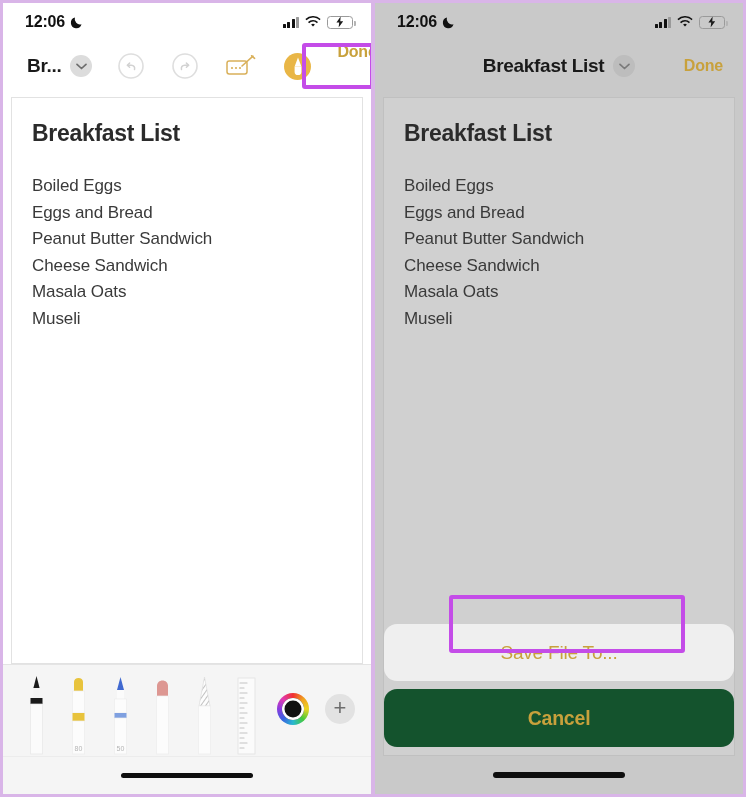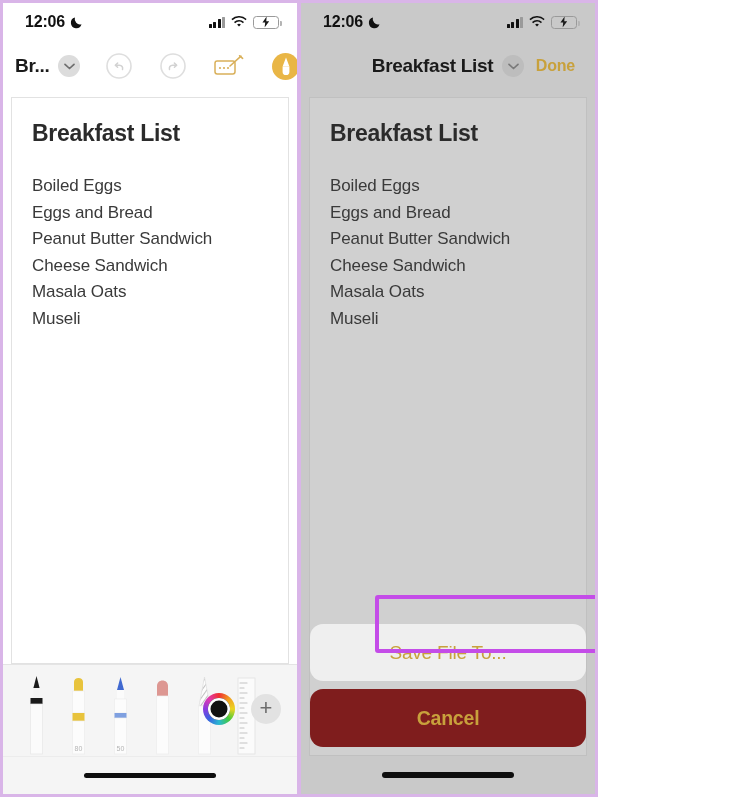--- a/index.html
+++ b/index.html
@@ -4,21 +4,21 @@
 <style>
   * { box-sizing: border-box; margin: 0; padding: 0; }
   html, body {
     width: 750px; height: 797px;
     background: #ffffff;
     font-family: "Liberation Sans", sans-serif;
     overflow: hidden;
   }
   .stage {
     position: relative;
-    width: 598px; height: 797px;
+    width: 746px; height: 797px;
     display: flex;
     background: #ffffff;
   }
 
   
   .panel {
     position: relative;
     width: 375px; height: 797px;
     border: 3px solid #d9b5e8;
     background: #ffffff;
@@ -60,22 +60,22 @@
     position: relative;
   }
   .bolt {
     position: absolute; left: 50%; top: 50%;
     transform: translate(-50%,-50%); width: 9px; height: 11px;
   }
 
   
   .navbar {
     height: 50px; flex: 0 0 50px;
-    display: flex; align-items: center;
-    padding: 0 12px;
+    display: flex; 
+    padding: 0 24px;
     background: transparent;
   }
   .navbar.rightbar { justify-content: center; position: relative; }
 
   .doc-title-chip { display: flex; align-items: center; gap: 9px; }
   .doc-title {
     font-size: 19px; font-weight: bold; color: #1a1a1a; letter-spacing: -0.3px;
   }
   .chev-btn {
     width: 22px; height: 22px; border-radius: 50%;
@@ -181,21 +181,21 @@
     backdrop-filter: blur(4px);
   }
   .sheet-item {
     height: 57px; display: flex; align-items: center; justify-content: center;
     font-size: 19px; letter-spacing: -0.2px;
   }
   .sheet-item + .sheet-item { border-top: 1px solid #d6d6d6; }
   .sheet-item.gold { color: #c8a13c; }
   .sheet-item.destructive { color: #e8655c; }
   .sheet-cancel {
-    background: #7f1d1d; border-radius: 13px;
+    background: #14532d; border-radius: 13px;
     height: 58px; display: flex; align-items: center; justify-content: center;
     font-size: 19.5px; font-weight: bold; color: #c8a13c; letter-spacing: -0.2px;
   }
 </style>
 </head>
 <body>
 
 <div class="stage">
 
   <div class="panel left">

